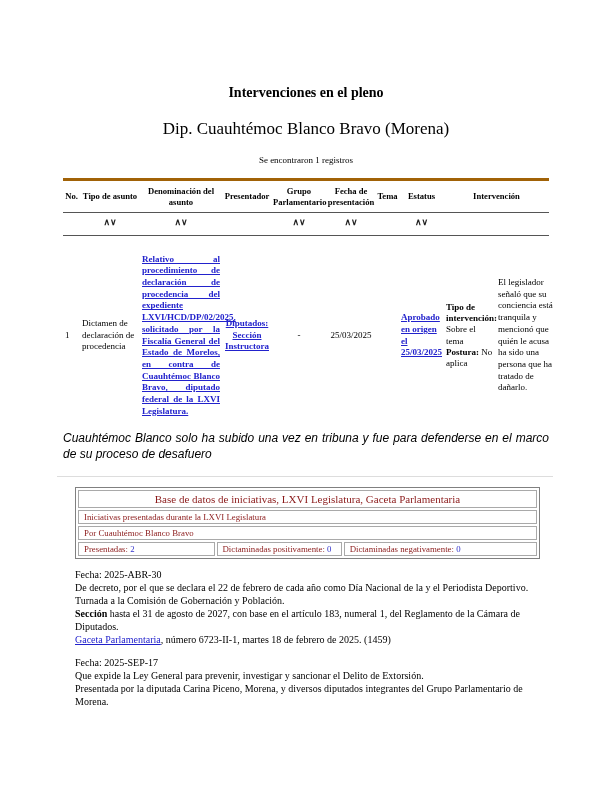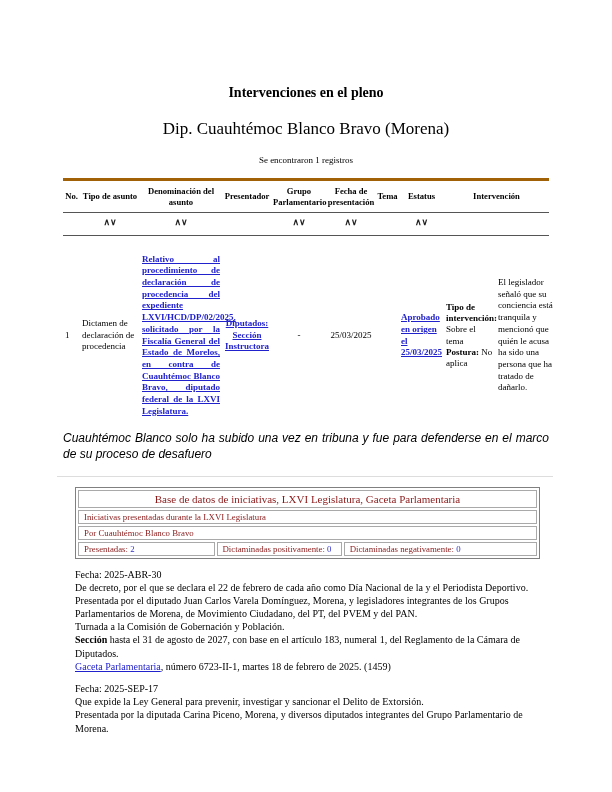--- a/index.html
+++ b/index.html
@@ -179,21 +179,20 @@
           <span class="glabel">Dictaminadas negativamente:</span>
           <span class="gval">0</span>
         </td>
       </tr>
     </tbody>
   </table>
 
   <div class="entry">
     <div class="eline">Fecha: 2025-ABR-30</div>
     <div class="eline">De decreto, por el que se declara el 22 de febrero de cada año como Día Nacional de la y el Periodista Deportivo.</div>
-    <div class="eline">Presentada por el diputado Juan Carlos Varela Domínguez, Morena, y legisladores integrantes de los Grupos Parlamentarios de Morena, de Movimiento Ciudadano, del PT, del PVEM y del PAN.</div>
     <div class="eline">Turnada a la Comisión de Gobernación y Población.</div>
     <div class="eline"><b>Sección</b><span> hasta el 31 de agosto de 2027, con base en el artículo 183, numeral 1, del Reglamento de la Cámara de Diputados.</span></div>
     <div class="eline"><a class="glink">Gaceta Parlamentaria</a><span>, número 6723-II-1, martes 18 de febrero de 2025. (1459)</span></div>
   </div>
 
   <div class="entry">
     <div class="eline">Fecha: 2025-SEP-17</div>
     <div class="eline">Que expide la Ley General para prevenir, investigar y sancionar el Delito de Extorsión.</div>
     <div class="eline">Presentada por la diputada Carina Piceno, Morena, y diversos diputados integrantes del Grupo Parlamentario de Morena.</div>
   </div>

